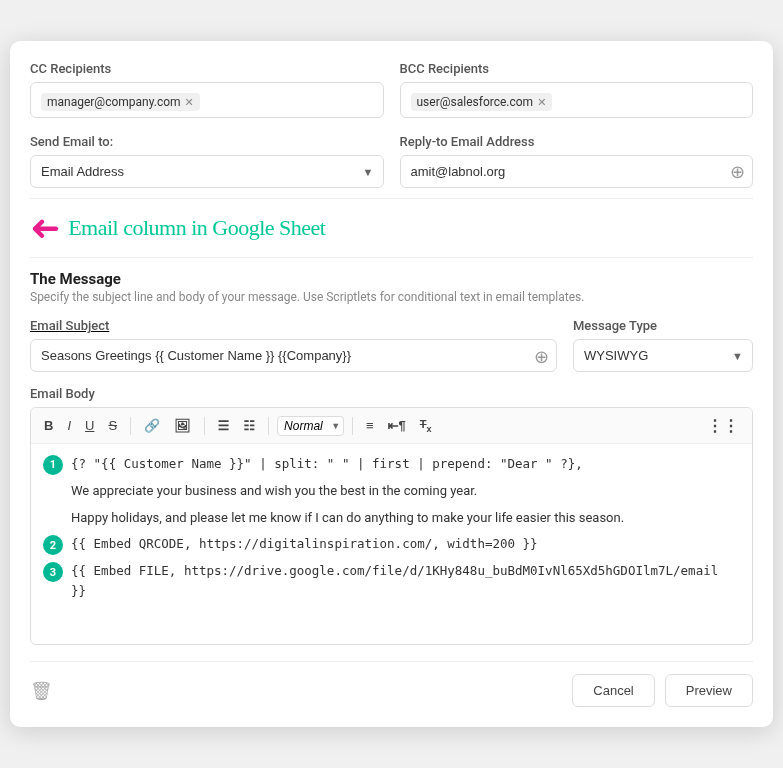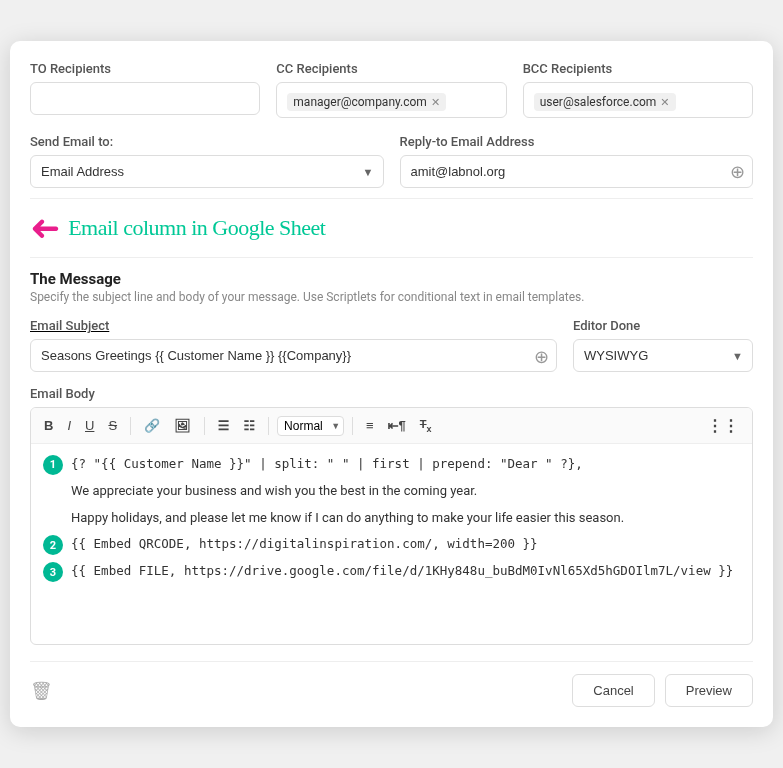--- a/index.html
+++ b/index.html
@@ -232,20 +232,21 @@
       margin: 0 4px;
     }
     .tb-select {
       border: 1px solid #ddd;
       border-radius: 4px;
       padding: 2px 20px 2px 6px;
       font-size: 12px;
       background: #fff;
       appearance: none;
       cursor: pointer;
+      font-style: italic;
     }
     .tb-select-wrapper {
       position: relative;
       display: inline-flex;
       align-items: center;
     }
     .tb-select-arrow {
       position: absolute;
       right: 4px;
       pointer-events: none;
@@ -333,24 +334,20 @@
       font-weight: 600;
       cursor: pointer;
     }
   </style>
 </head>
 <body>
 
 <div class="dialog">
 
   <div class="recipients-row">
-    <div class="field-group">
-      <div class="field-label">TO Recipients</div>
-      <input class="text-input" type="text" style="">
-    </div>
     <div class="field-group">
       <div class="field-label">CC Recipients</div>
       <div class="tag-input">
         <div class="tag">
           <span>manager@company.com</span>
           <span class="tag-close">✕</span>
         </div>
       </div>
     </div>
     <div class="field-group">
@@ -399,21 +396,21 @@
 
   <div class="subject-editor-row">
     <div class="subject-group">
       <div class="field-label">Email Subject</div>
       <div class="subject-input-wrapper">
         <input class="text-input" type="text" value="Seasons Greetings {{ Customer Name }} {{Company}}" style="">
         <span class="subject-plus">⊕</span>
       </div>
     </div>
     <div class="editor-type-group">
-      <div class="field-label">Editor Done</div>
+      <div class="field-label">Message Type</div>
       <div class="select-wrapper">
         <select>
           <option>WYSIWYG</option>
           <option>Plain Text</option>
           <option>HTML</option>
         </select>
         <span class="select-arrow">▼</span>
       </div>
     </div>
   </div>
@@ -459,21 +456,21 @@
       </div>
       <div class="editor-line" style="margin-left: 28px;">
         <span>Happy holidays, and please let me know if I can do anything to make your life easier this season.</span>
       </div>
       <div class="numbered-item">
         <span class="num-badge">2</span>
         <span class="scriptlet-line">{{ Embed QRCODE, https://digitalinspiration.com/, width=200 }}</span>
       </div>
       <div class="numbered-item">
         <span class="num-badge">3</span>
-        <span class="scriptlet-line">{{ Embed FILE, https://drive.google.com/file/d/1KHy848u_buBdM0IvNl65Xd5hGDOIlm7L/view }}</span>
+        <span class="scriptlet-line">{{ Embed FILE, https://drive.google.com/file/d/1KHy848u_buBdM0IvNl65Xd5hGDOIlm7L/email }}</span>
       </div>
     </div>
   </div>
 
   <div class="footer-row">
     <span class="trash-icon">🗑</span>
     <div class="footer-btns">
       <button class="btn-cancel">Cancel</button>
       <button class="btn-preview">Preview</button>
     </div>

